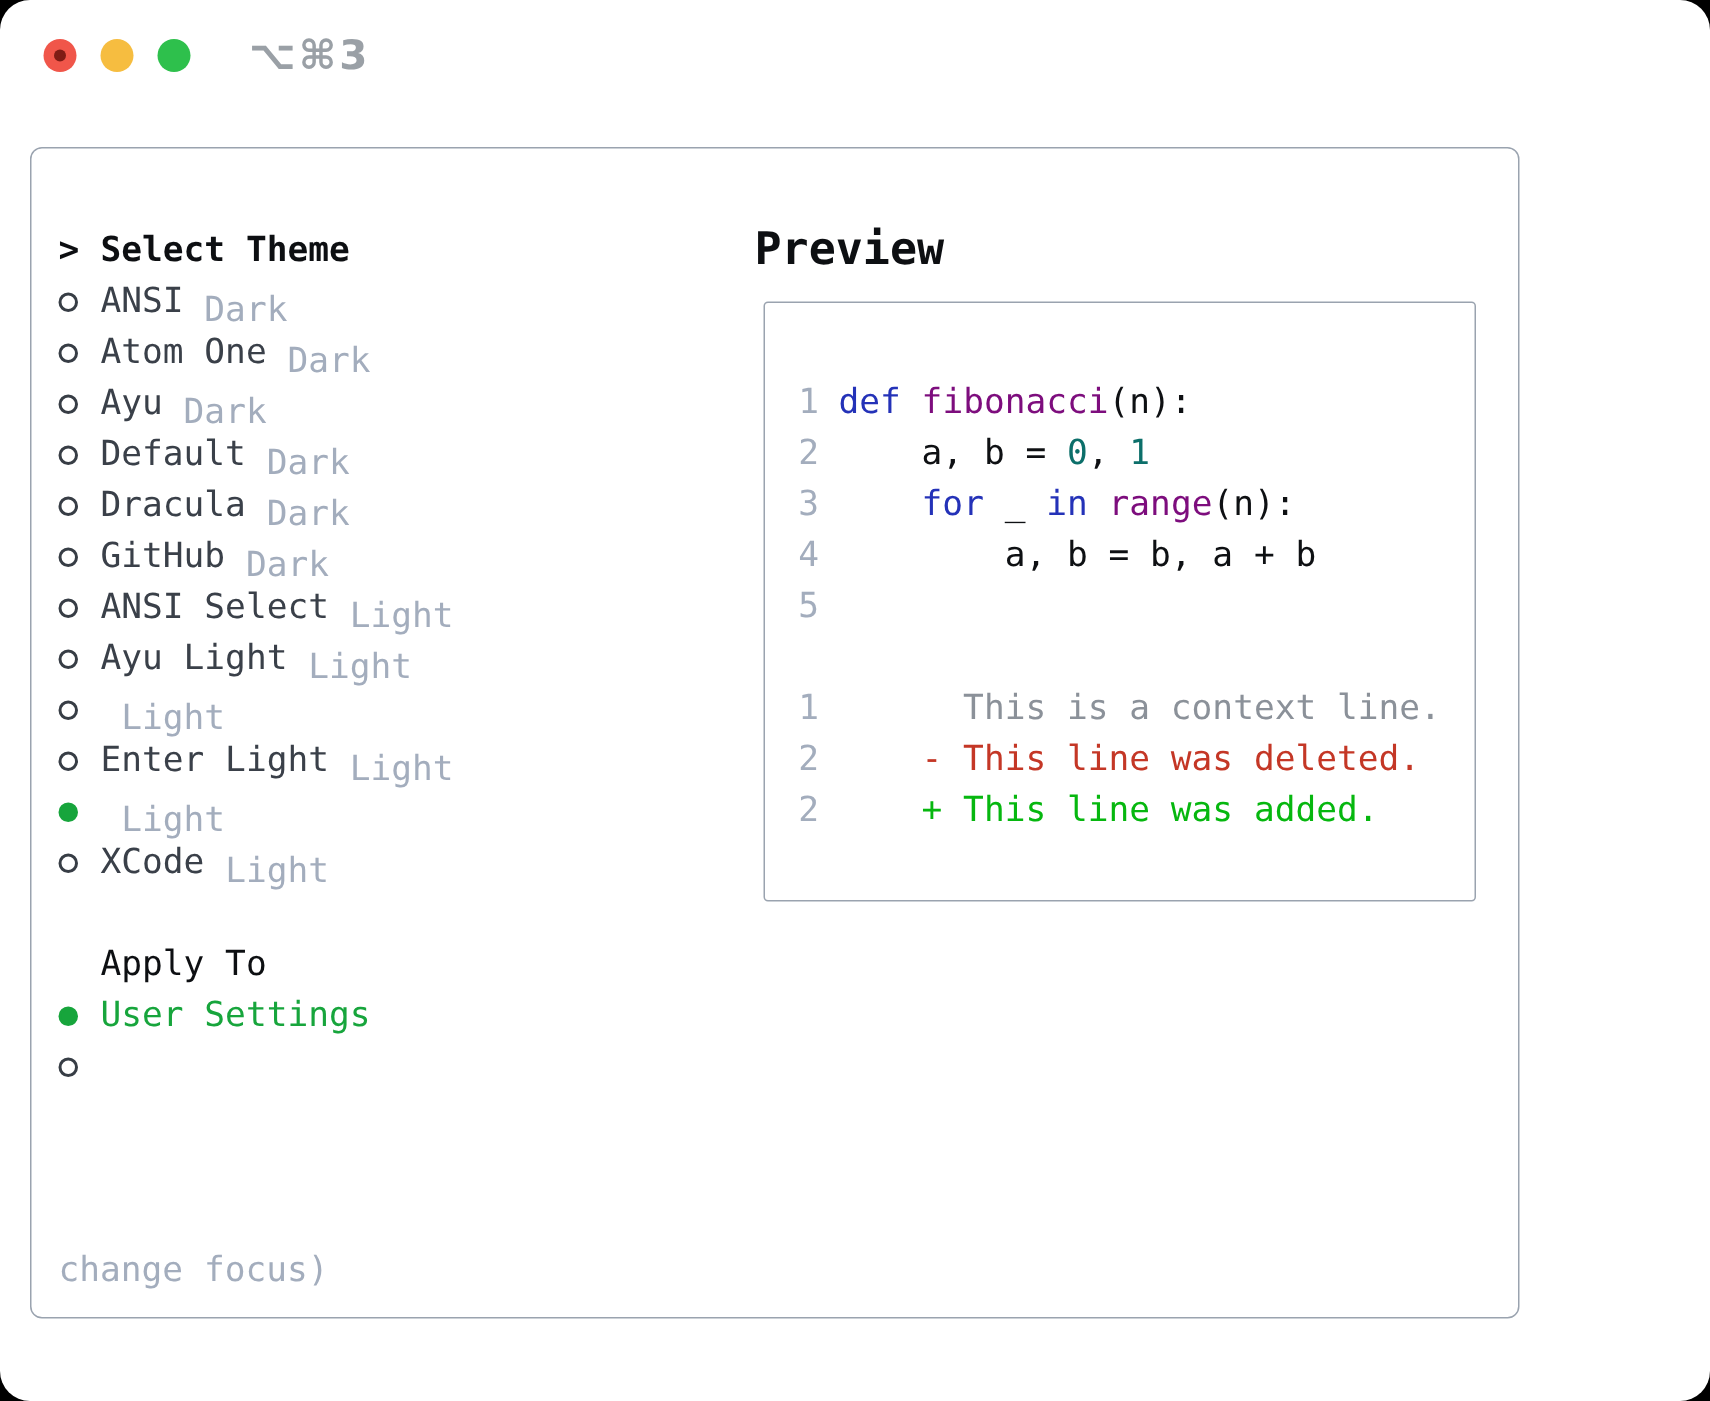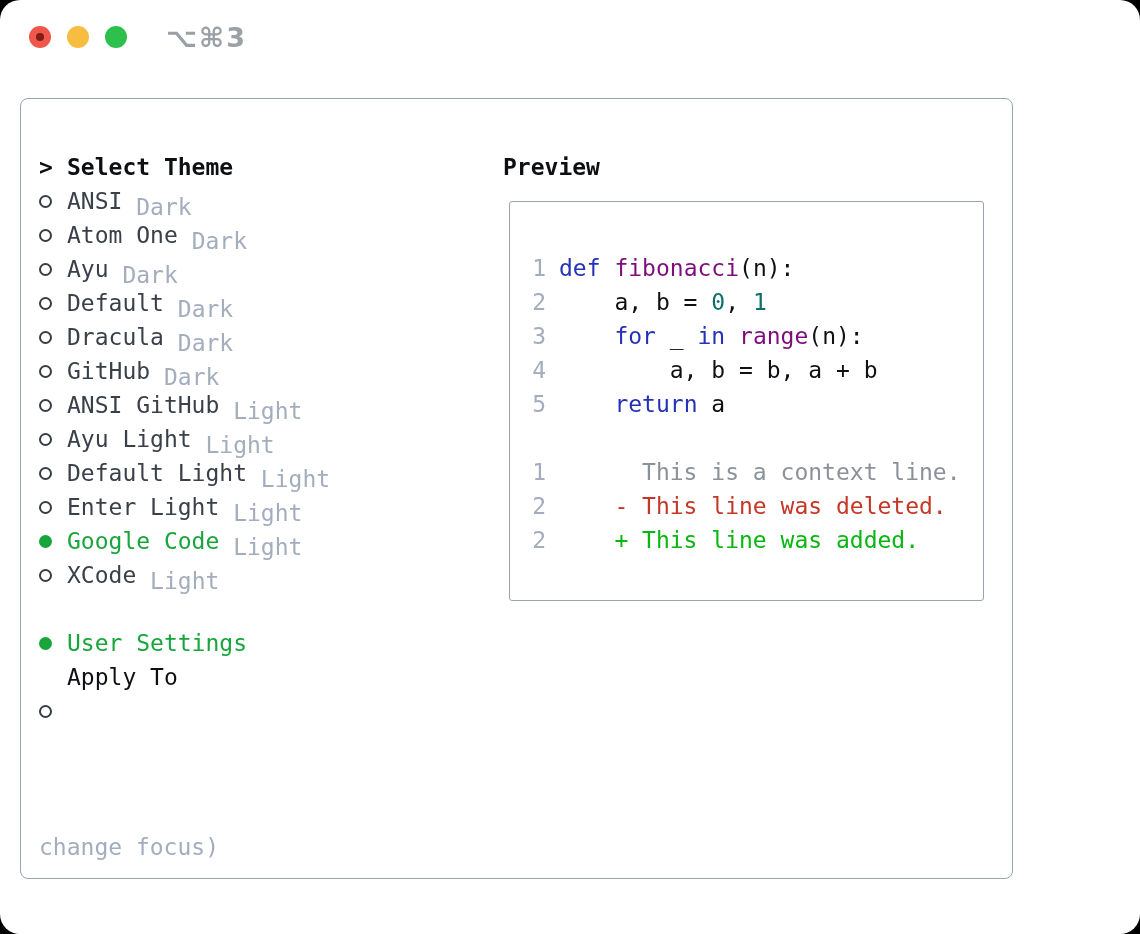--- a/index.html
+++ b/index.html
@@ -34,21 +34,21 @@
   .row.header .name{font-weight:bold;color:var(--header_black,#0d0f12);}
   .row.selected .name{color:var(--accent_green,#17a53c);}
   .variant{color:var(--muted_gray,#a3adbd);margin-left:0.602em;margin-top:12px;}
   .section-gap{height:34px;}
   .row.plain-header .name{color:var(--header_black,#0d0f12);}
   .hint{margin-top:34px;color:var(--muted_gray,#a3adbd);white-space:pre;}
   .hint div{height:34px;line-height:34px;}
 
   
   .preview-title{position:absolute;left:482px;top:51px;height:34px;line-height:34px;
-                 font-size:23px;font-weight:bold;color:var(--header_black,#0d0f12);}
+                 font-size:30px;font-weight:bold;color:var(--header_black,#0d0f12);}
   .preview-box{position:absolute;left:488px;top:102px;width:475px;height:400px;
                border:1.5px solid var(--border_gray,#9aa3af);border-radius:3px;background:#fff;box-sizing:border-box;}
   .codeblock{position:absolute;left:0;top:49px;right:0;font-size:23px;}
   .cline{display:flex;align-items:center;height:34px;padding-left:22px;white-space:pre;}
   .lnum{width:14px;flex:0 0 14px;text-align:right;color:var(--muted_gray,#a3adbd);}
   .ltext{margin-left:13px;color:var(--code_black,#0e1013);}
   .tok-pl{color:var(--code_black,#0e1013);}
   .tok-kw{color:var(--code_keyword,#2432b8);}
   .tok-fn{color:var(--code_function,#7d0d7d);}
   .tok-num{color:var(--code_number,#0c6f6a);}
@@ -103,59 +103,57 @@
           <span class="name">Dracula</span>
           <span class="variant">Dark</span>
         </div>
         <div class="row">
           <span class="marker"><span class="radio"></span></span>
           <span class="name">GitHub</span>
           <span class="variant">Dark</span>
         </div>
         <div class="row">
           <span class="marker"><span class="radio"></span></span>
-          <span class="name">ANSI GitHub</span>
+          <span class="name">ANSI Select</span>
           <span class="variant">Light</span>
         </div>
         <div class="row">
           <span class="marker"><span class="radio"></span></span>
           <span class="name">Ayu Light</span>
           <span class="variant">Light</span>
         </div>
         <div class="row">
           <span class="marker"><span class="radio"></span></span>
-          <span class="name">Default Light</span>
           <span class="variant">Light</span>
         </div>
         <div class="row">
           <span class="marker"><span class="radio"></span></span>
           <span class="name">Enter Light</span>
           <span class="variant">Light</span>
         </div>
         <div class="row selected">
           <span class="marker"><span class="radio filled"></span></span>
-          <span class="name">Google Code</span>
           <span class="variant">Light</span>
         </div>
         <div class="row">
           <span class="marker"><span class="radio"></span></span>
           <span class="name">XCode</span>
           <span class="variant">Light</span>
         </div>
 
         <div class="section-gap"></div>
 
+        <div class="row plain-header">
+          <span class="marker"></span>
+          <span class="name">Apply To</span>
+        </div>
         <div class="row selected">
           <span class="marker"><span class="radio filled"></span></span>
           <span class="name">User Settings</span>
         </div>
-        <div class="row plain-header">
-          <span class="marker"></span>
-          <span class="name">Apply To</span>
-        </div>
         <div class="row">
           <span class="marker"><span class="radio"></span></span>
         </div>
 
         <div class="hint">
           <div>change focus)</div>
         </div>
       </div>
 
       <div class="preview-title">Preview</div>
@@ -173,21 +171,20 @@
           <div class="cline">
             <span class="lnum">3</span>
             <span class="ltext"><span class="tok-pl">    </span><span class="tok-kw">for</span><span class="tok-pl"> _ </span><span class="tok-kw">in</span><span class="tok-pl"> </span><span class="tok-fn">range</span><span class="tok-pl">(n):</span></span>
           </div>
           <div class="cline">
             <span class="lnum">4</span>
             <span class="ltext"><span class="tok-pl">        a, b = b, a + b</span></span>
           </div>
           <div class="cline">
             <span class="lnum">5</span>
-            <span class="ltext"><span class="tok-pl">    </span><span class="tok-kw">return</span><span class="tok-pl"> a</span></span>
           </div>
 
           <div class="cline"></div>
 
           <div class="cline">
             <span class="lnum">1</span>
             <span class="ltext diff-ctx">      This is a context line.</span>
           </div>
           <div class="cline">
             <span class="lnum">2</span>

